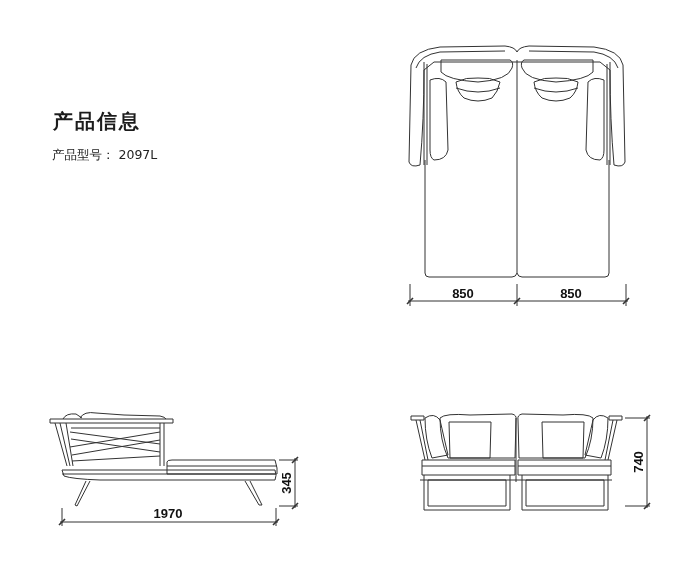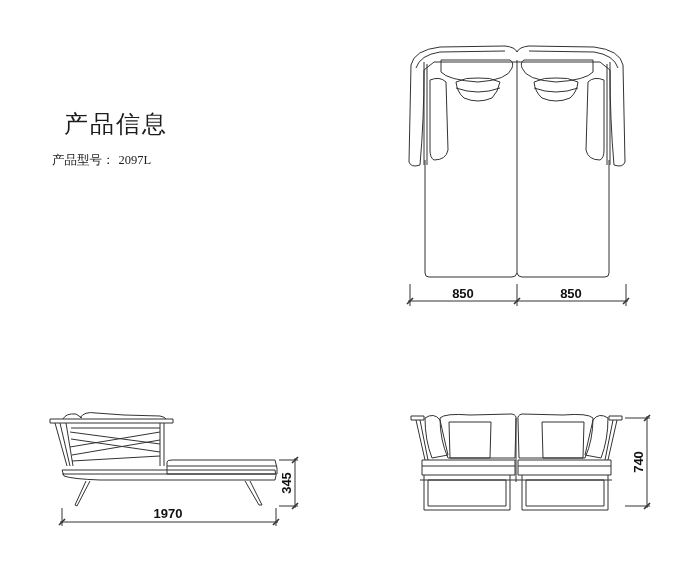--- a/index.html
+++ b/index.html
@@ -1,21 +1,21 @@
 <!DOCTYPE html>
 <html><head>
 <meta charset="utf-8">
 <style>
   html, body { margin:0; padding:0; background:#ffffff; }
   body { width:700px; height:570px; position:relative; overflow:hidden;
          font-family:"DejaVu Sans","Liberation Sans",sans-serif; color:#222; }
   .info { position:absolute; left:52px; top:108px; }
-  .title { font-size:24px; letter-spacing:2px; color:#1c1c1c; margin:0 0 12px 12px; font-weight:normal; }
+  .title { font-size:20px; letter-spacing:2px; color:#1c1c1c; margin:0 0 12px 1px; font-weight:bold; }
   .line { font-size:12.5px; color:#222; margin:0 0 9px 0; white-space:nowrap; }
-  .line span { margin-right:4px;font-family:Liberation Serif, serif; }
+  .line span { margin-right:4px; }
   svg { position:absolute; left:0; top:0; }
   .dim { font-family:"Liberation Sans",sans-serif; font-weight:bold; font-size:13px; fill:#111; }
 </style>
 </head>
 <body>
 
 <div class="info">
   <h1 class="title">产品信息</h1>
   <div class="line">
     <span>产品型号：</span><span>2097L</span>

